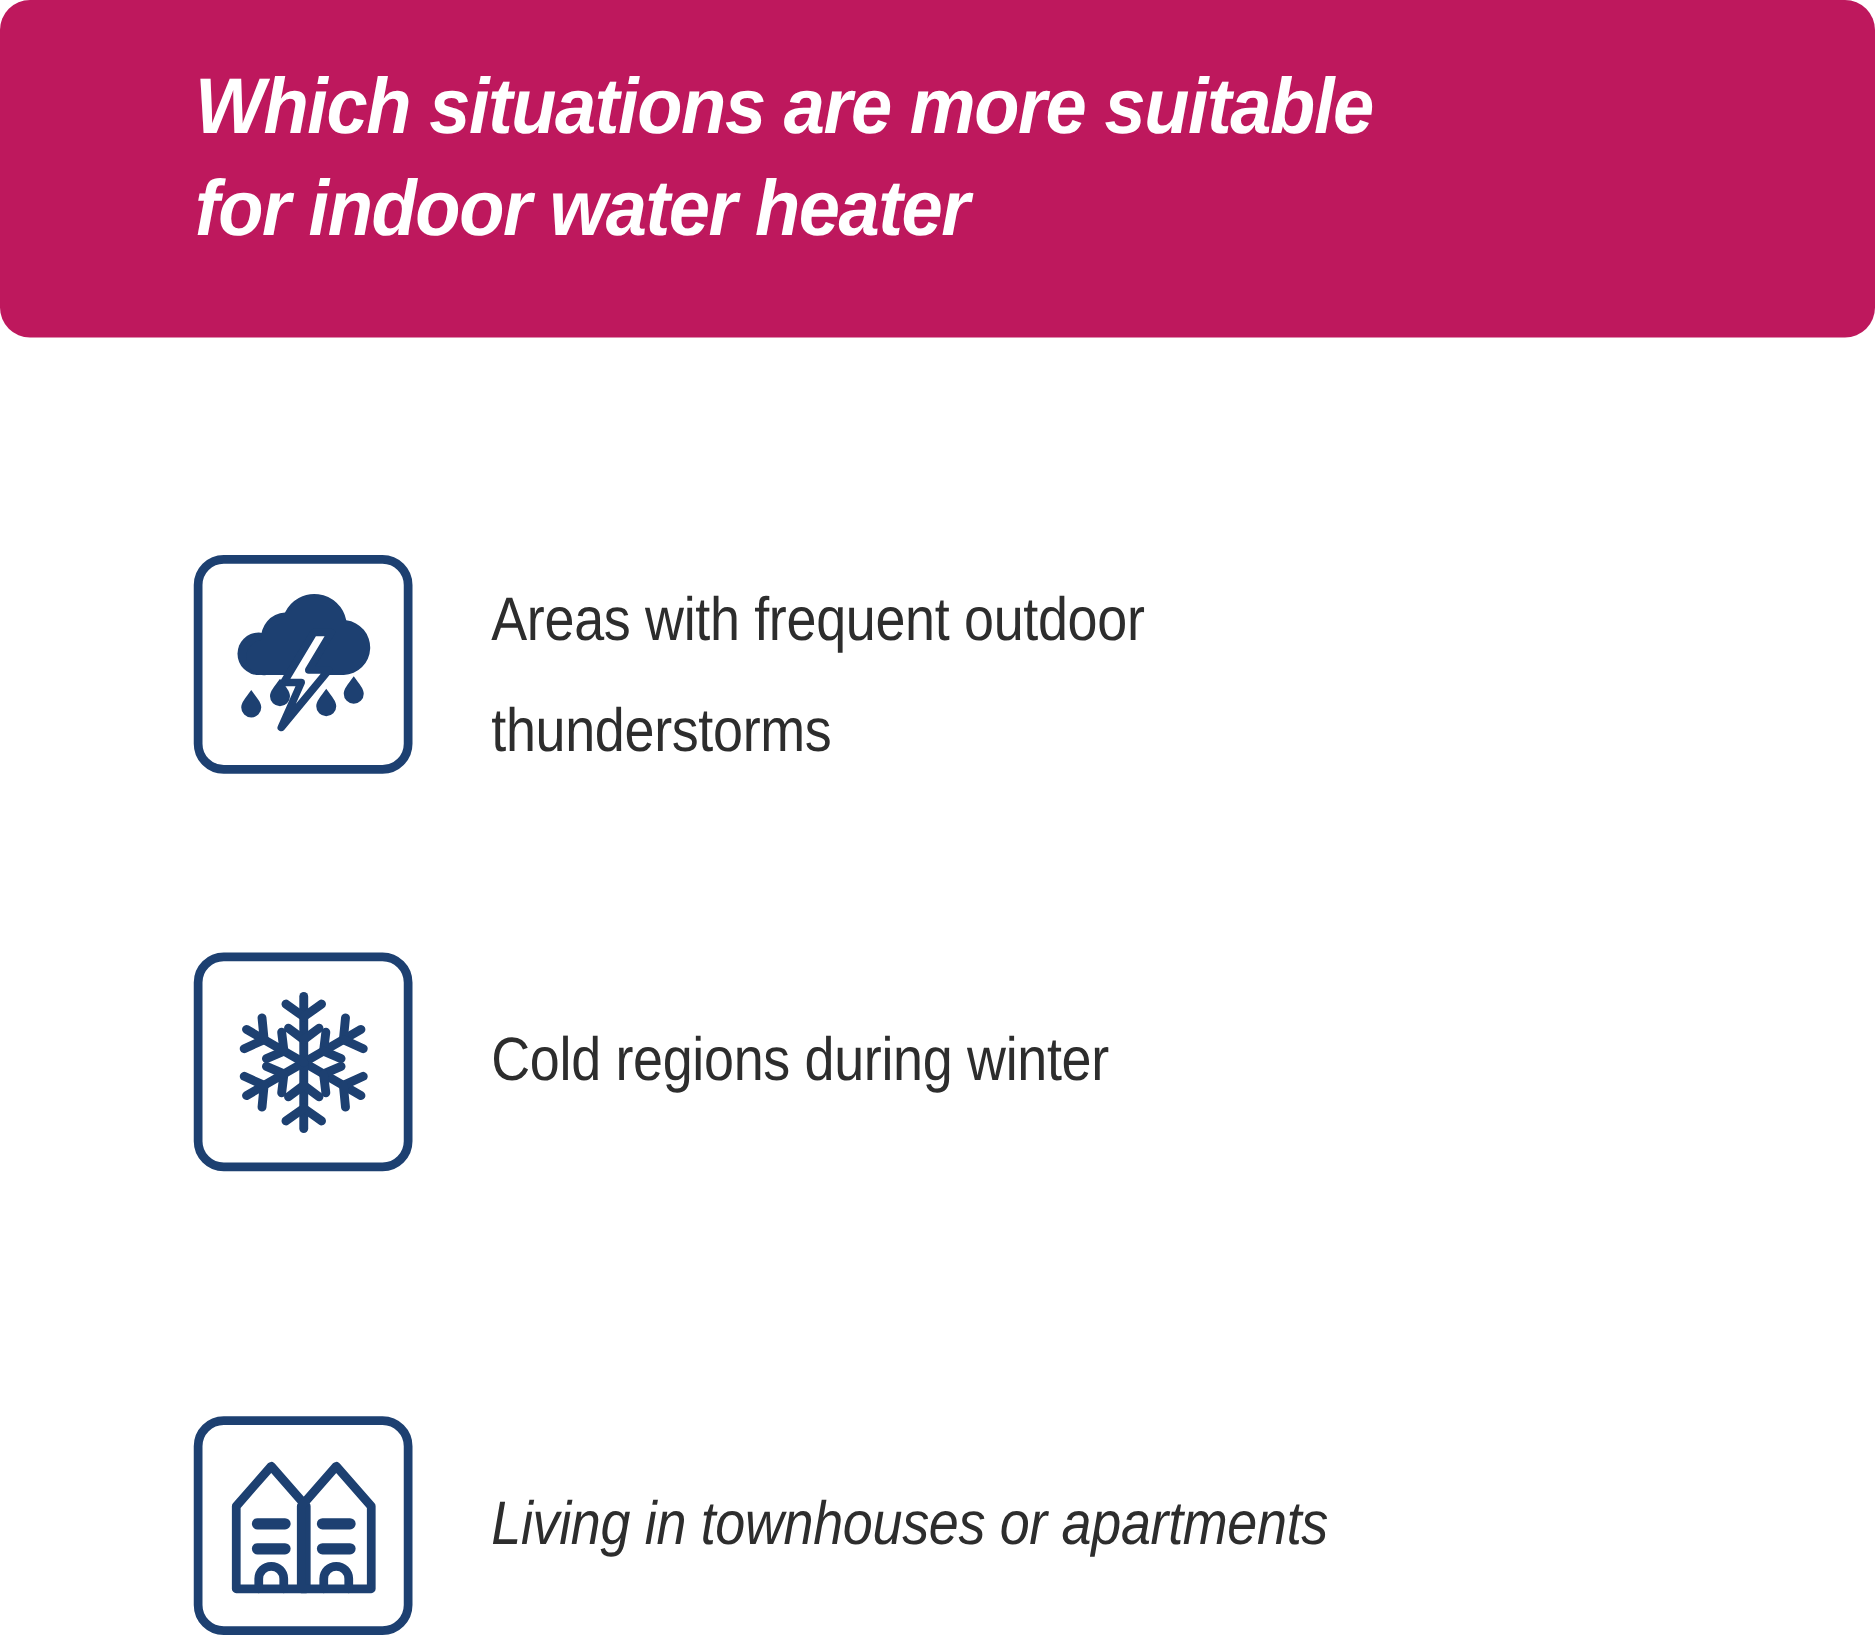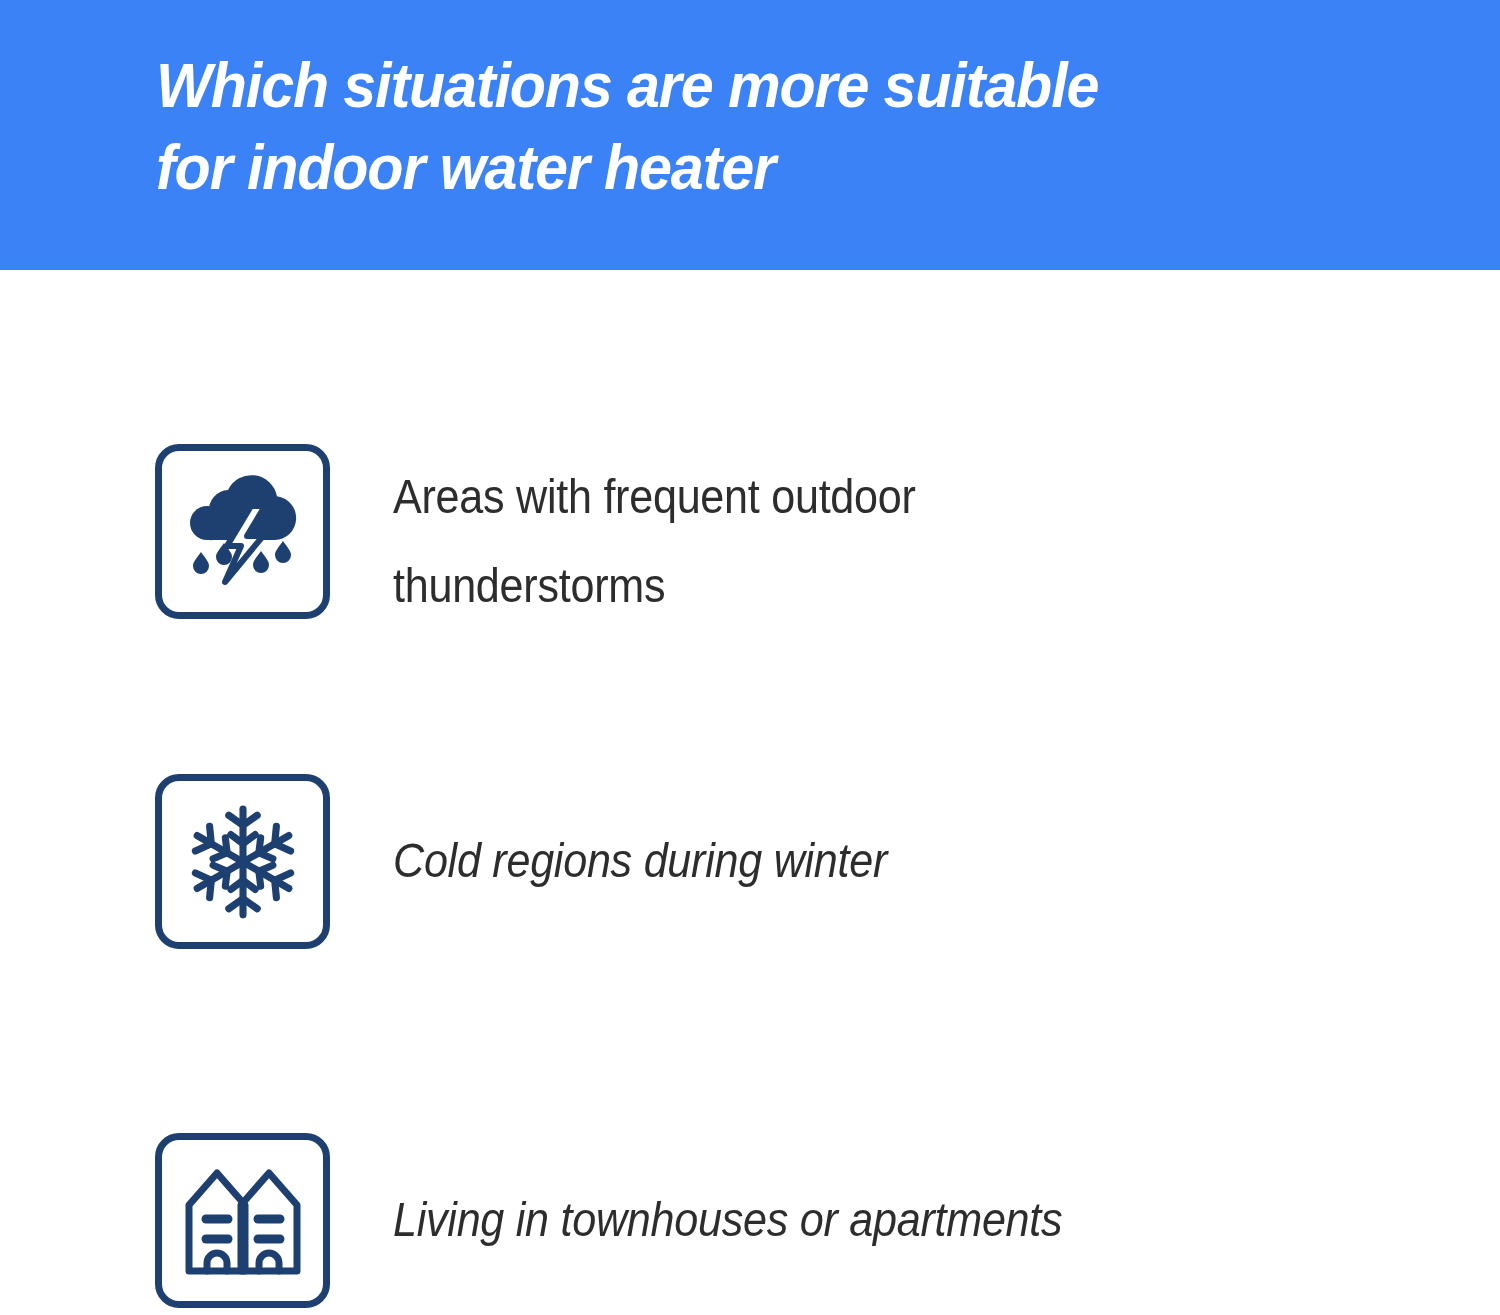--- a/index.html
+++ b/index.html
@@ -20,22 +20,23 @@
     background: #ffffff;
   }
 
   
   .banner {
     position: absolute;
     left: 0;
     top: 0;
     width: 1500px;
     height: 270px;
-    background: #3b82f6;
+    background: #be185d;
     box-sizing: border-box;
+    border-radius: 24px;
   }
   .banner-title {
     position: absolute;
     left: 156px;
     top: 44px;
     width: 1260px;
     color: #ffffff;
     font-family: "Liberation Sans", sans-serif;
     font-weight: bold;
     font-style: italic;
@@ -56,21 +57,21 @@
     height: 1045px;
   }
   .row {
     position: absolute;
     left: 0;
     width: 1500px;
     display: flex;
     align-items: center;
   }
   .row-1 { top: 174px; height: 175px; }
-  .row-2 { top: 504px; height: 175px; font-style: italic; }
+  .row-2 { top: 492px; height: 175px; }
   .row-3 { top: 863px; height: 175px; font-style: italic; }
 
   .icon-box {
     position: absolute;
     left: 155px;
     top: 0;
     width: 175px;
     height: 175px;
     box-sizing: border-box;
     border: 7px solid #1d4071;

